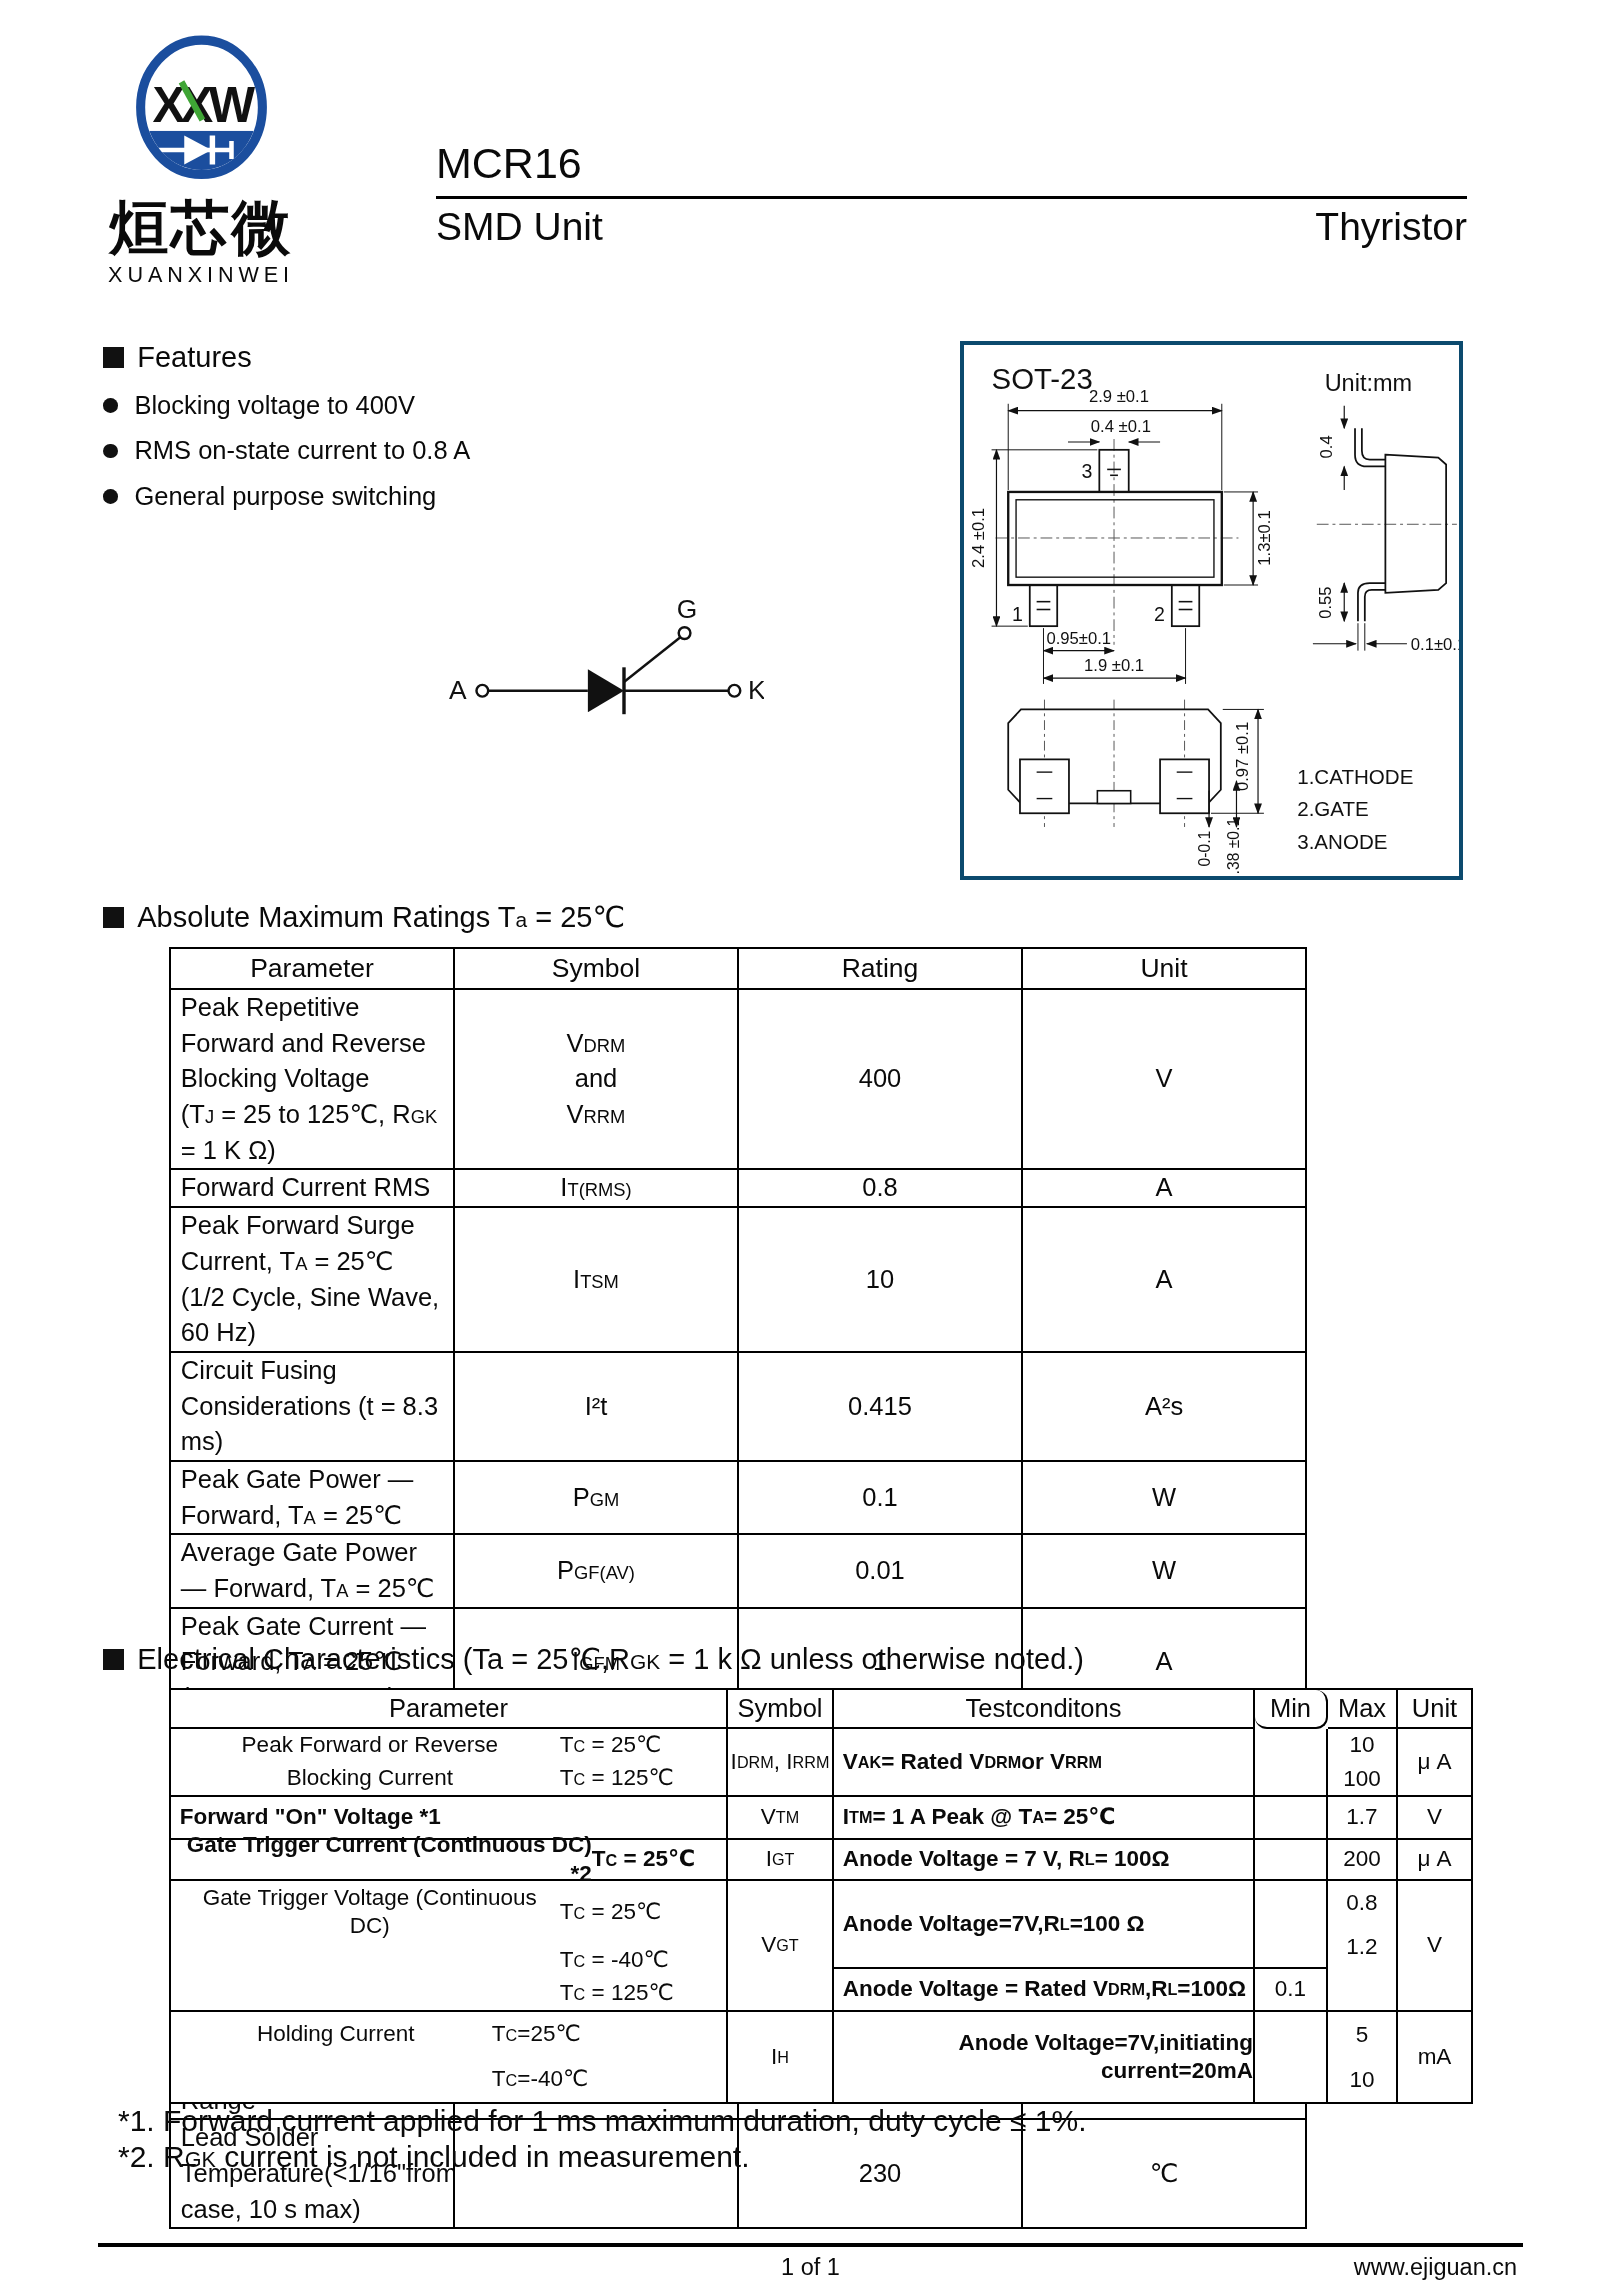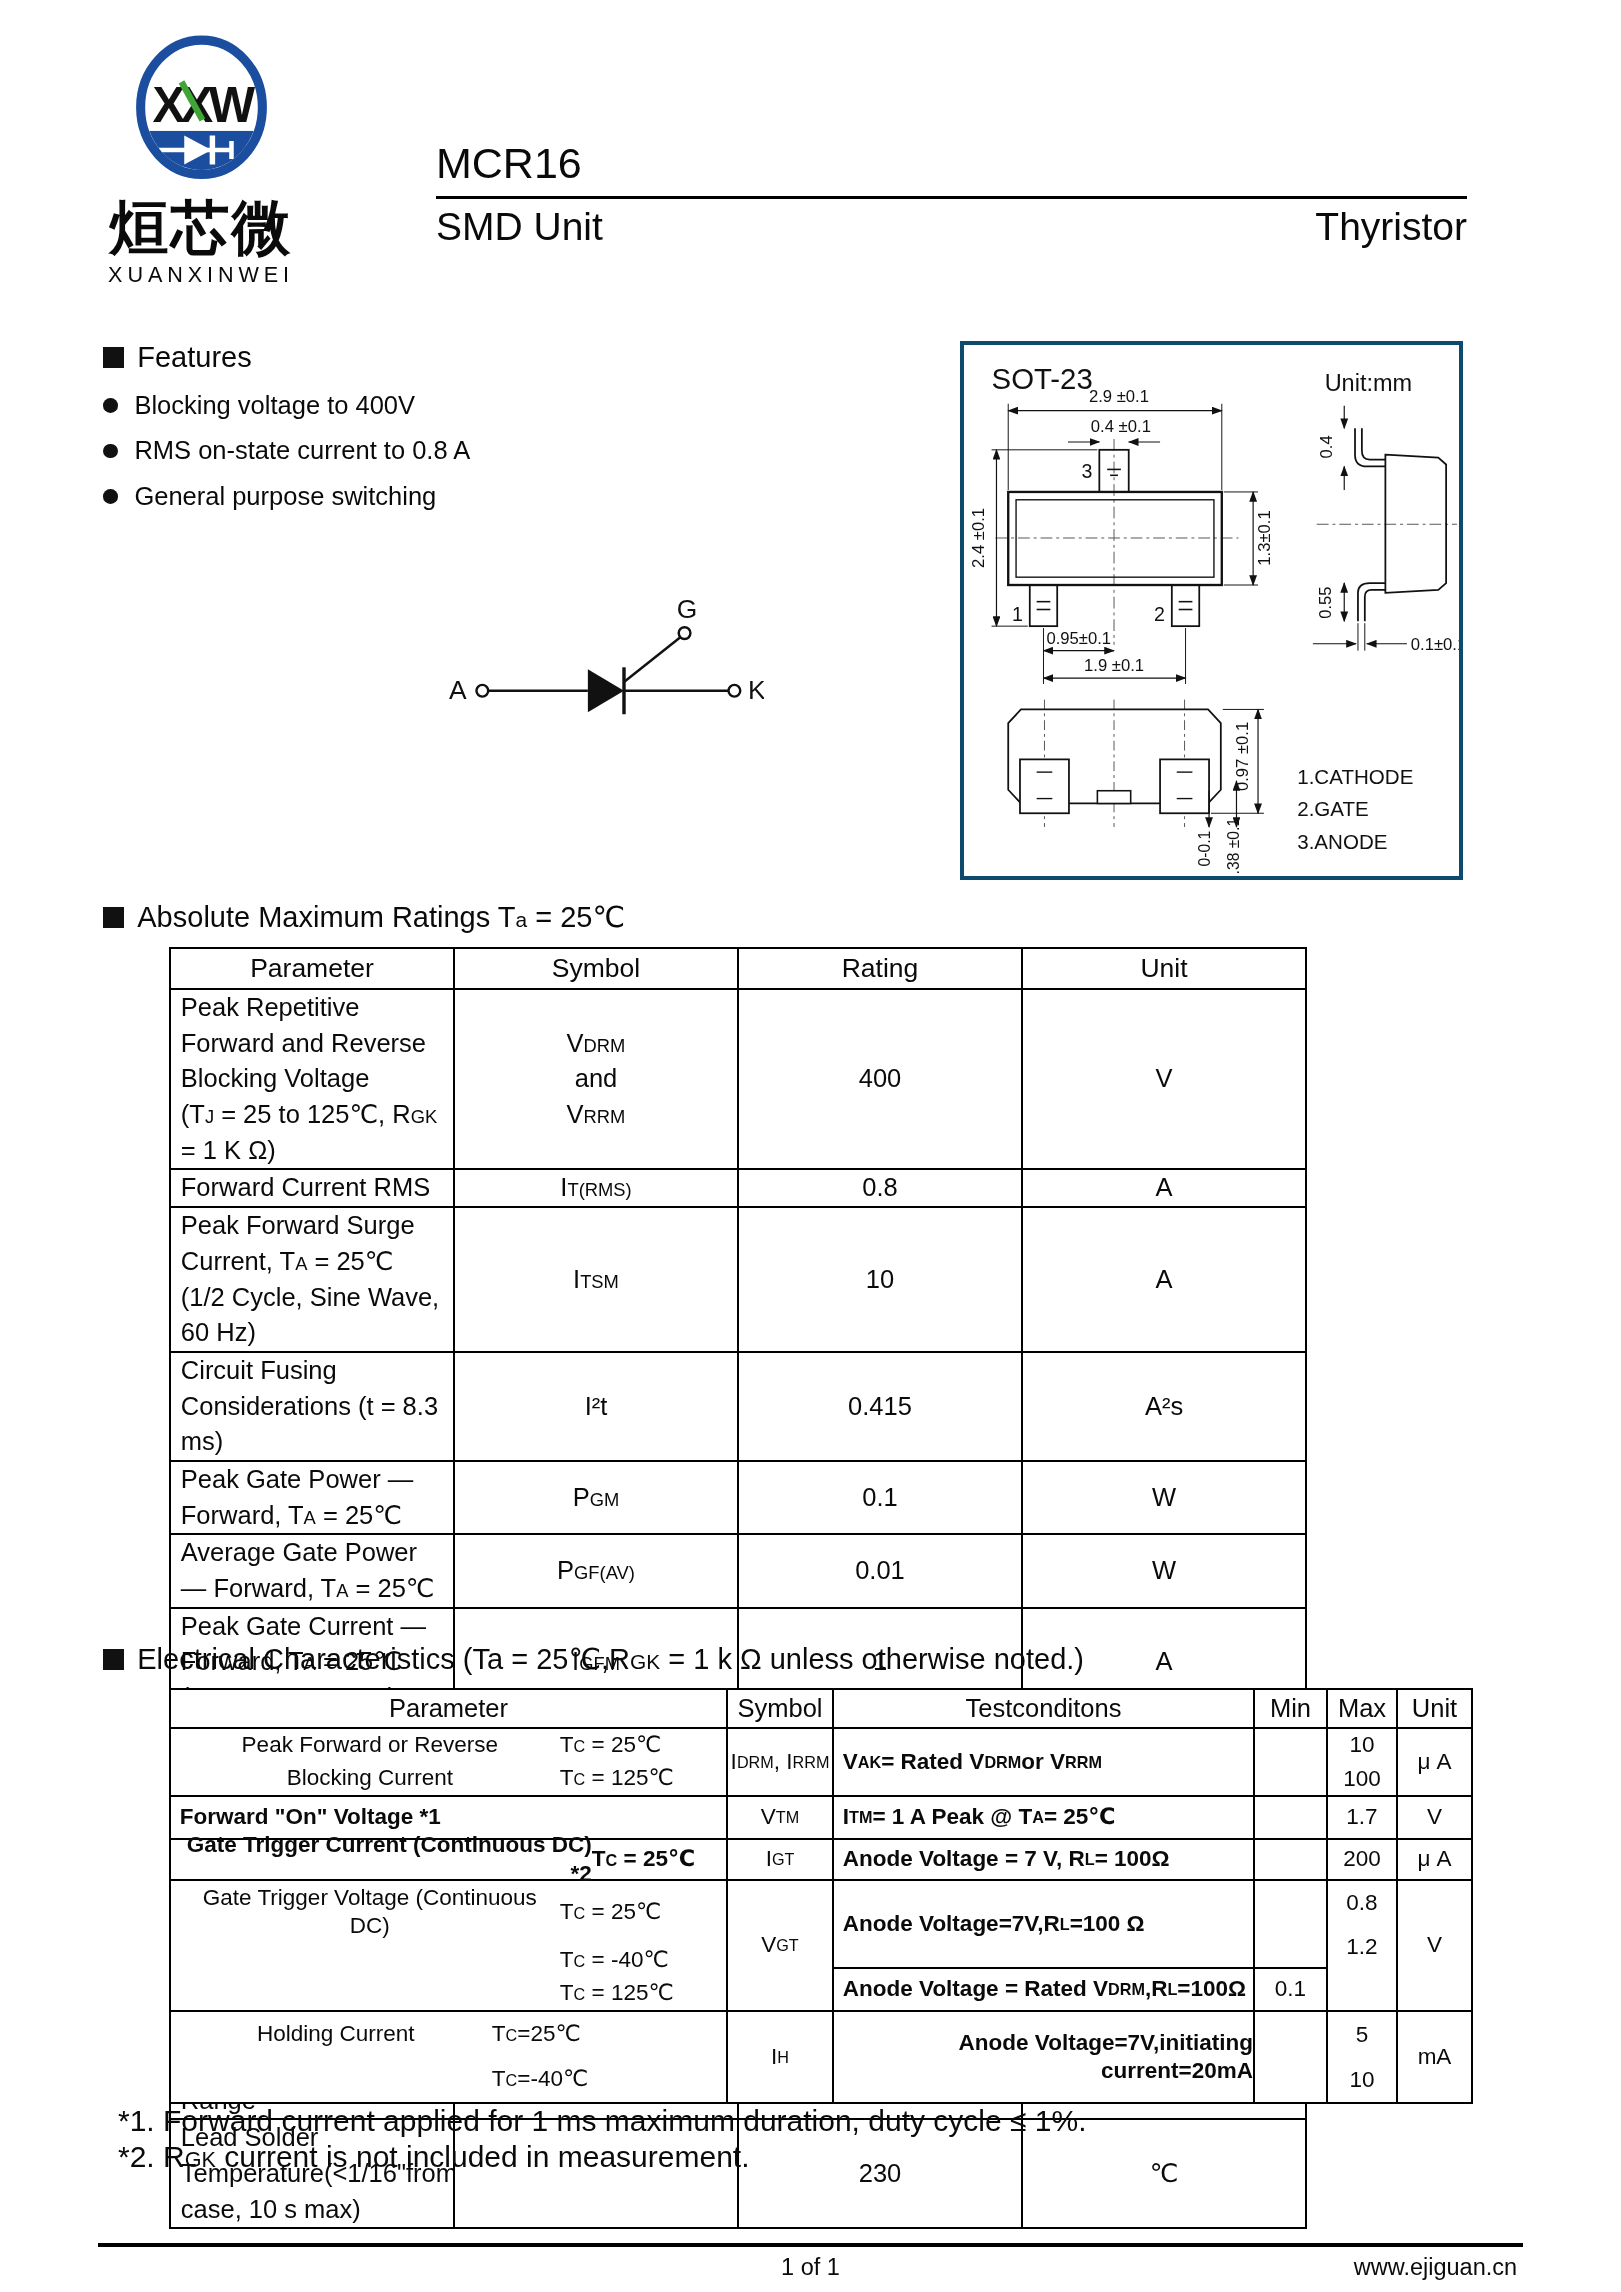--- a/index.html
+++ b/index.html
@@ -320,21 +320,21 @@
       </tbody>
   </table>
 
   <div class="sect" style="left:103px;top:1642px;"><span class="sqr"></span><span>Electrical Characteristics (Ta = 25℃,R<span class="sm">GK</span> = 1 k Ω  unless otherwise noted.)</span></div>
 
   <div id="elecGrid">
 
     <div class="cell hdr" style="grid-column:1;grid-row:1;">Parameter</div>
     <div class="cell hdr" style="grid-column:2;grid-row:1;">Symbol</div>
     <div class="cell hdr" style="grid-column:3;grid-row:1;">Testconditons</div>
-    <div class="cell hdr" style="grid-column:4;grid-row:1;">Min</div>
+    <div class="cell hdr" style="grid-column:4;grid-row:1;border-radius:12px;">Min</div>
     <div class="cell hdr" style="grid-column:5;grid-row:1;">Max</div>
     <div class="cell hdr nr" style="grid-column:6;grid-row:1;">Unit</div>
 
     <div class="cell pcol" style="grid-column:1;grid-row:2 / span 2;">
       <div class="pline">
           <span class="pl w388">Peak Forward or Reverse</span>
           <span>T<span class="sm">C</span> = 25℃</span>
         </div>
       <div class="pline">
           <span class="pl w388">Blocking Current</span>

